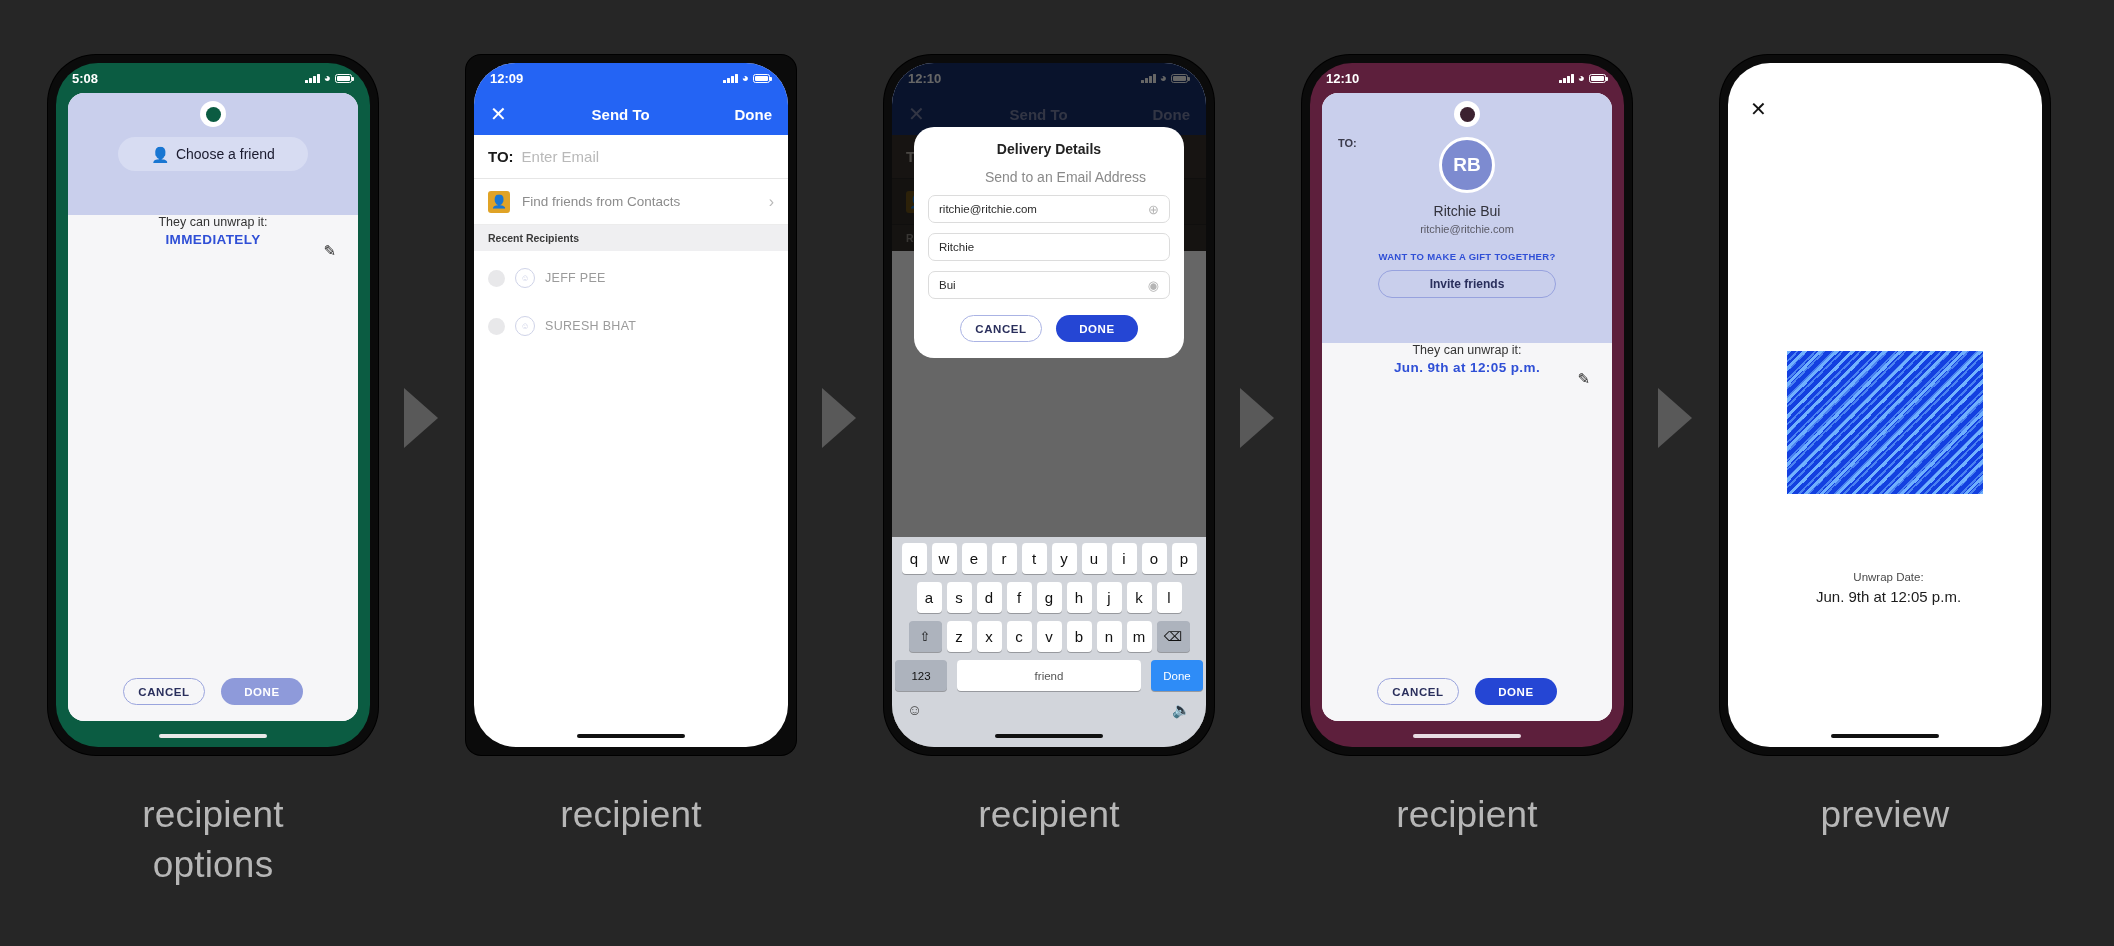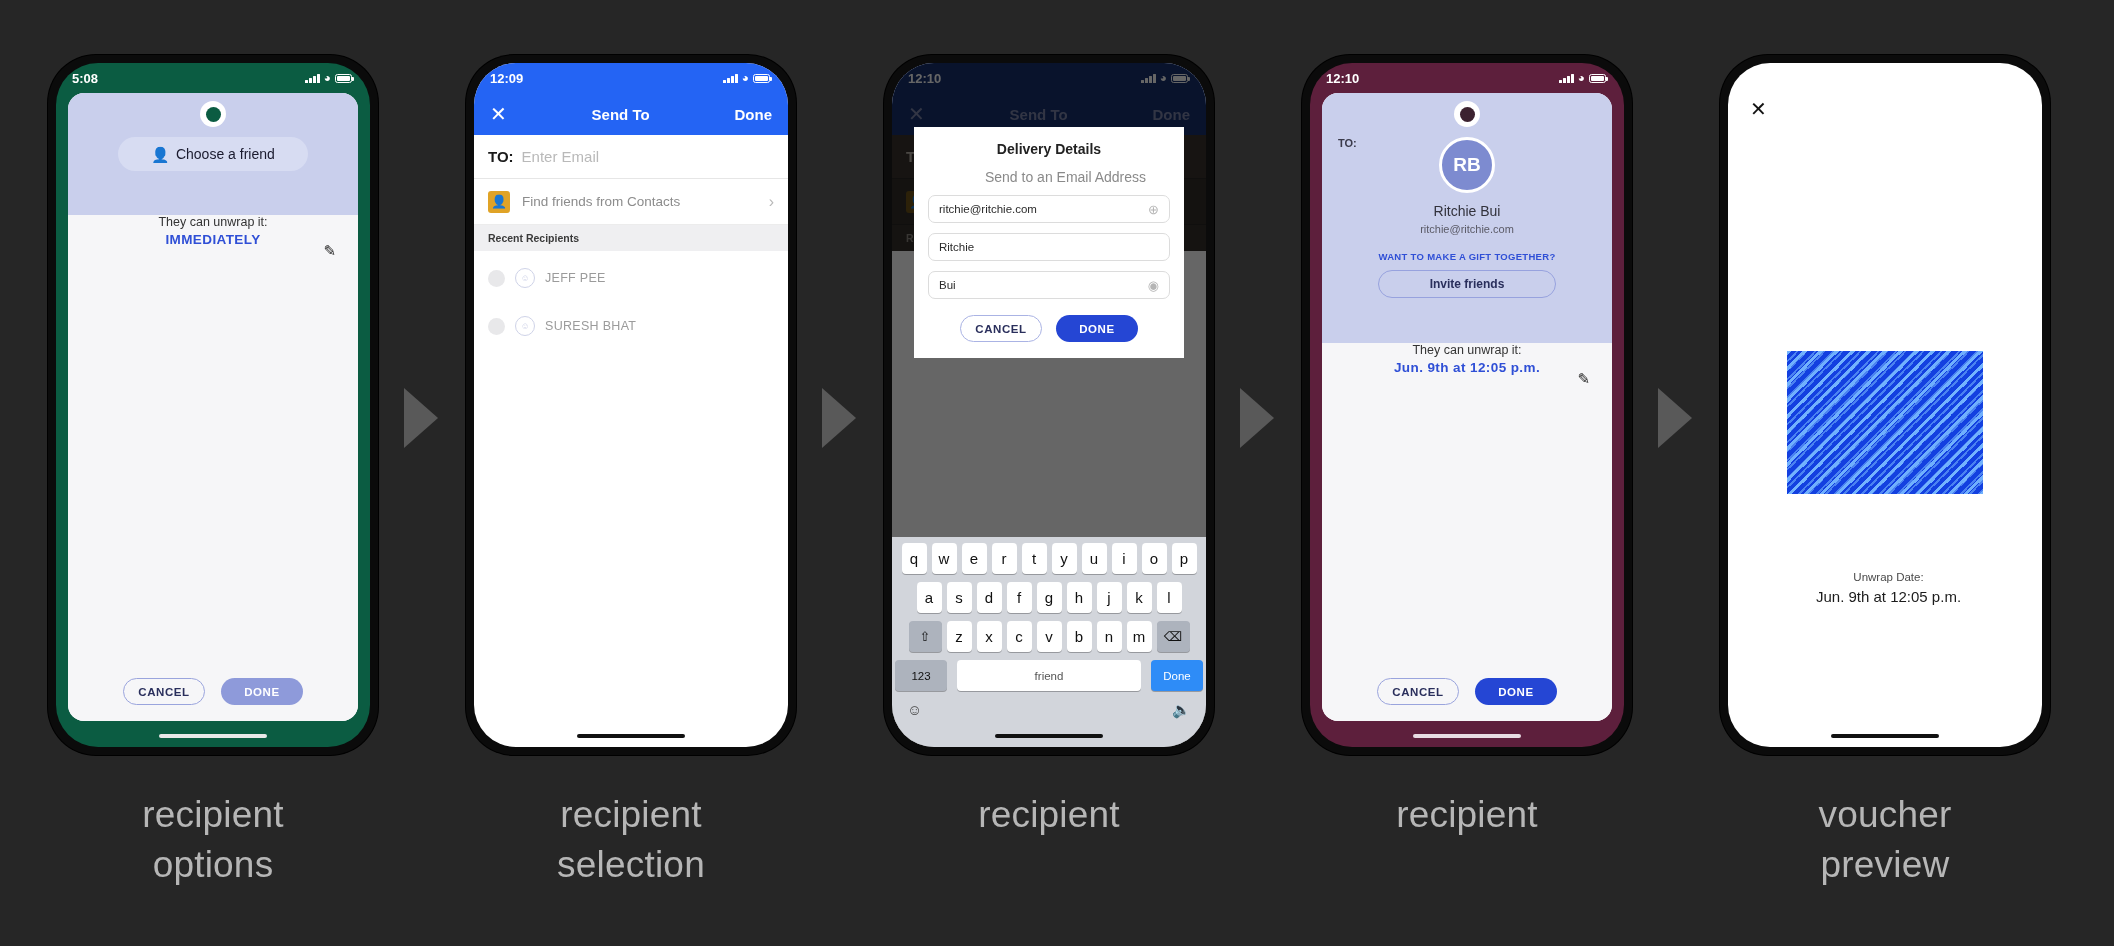--- a/index.html
+++ b/index.html
@@ -146,21 +146,21 @@
     border:1.6px solid #cfd3e8; position:relative;
     display:flex;align-items:center;justify-content:center;
     font-size:9px;color:#cfd3e8;
   }
   .rec-name{ font-size:12.5px; color:#9b9b9b; letter-spacing:.3px;}
 
   
   .dim{ position:absolute; inset:0; background:rgba(0,0,0,.60); }
   .dialog{
     position:absolute; left:22px; right:22px; top:64px;
-    background:#fff; border-radius:0; padding:14px 14px 16px;
+    background:#fff; border-radius:20px; padding:14px 14px 16px;
     display:flex; flex-direction:column; align-items:center;
   }
   .dlg-t{ font-size:14px; font-weight:700; color:#222;}
   .dlg-s{ font-size:14px; color:#8a8a8a; margin-top:12px;padding-left:33px;}
   .field{
     width:100%; height:28px; margin-top:10px;
     border:1px solid #dcdcdc; border-radius:7px;
     display:flex; align-items:center; padding:0 10px;
     font-size:11.5px; color:#2b2b2b; justify-content:space-between;
   }
@@ -254,21 +254,21 @@
       </div>
       <div class="home-ind" style="background:#e8e8e8;"></div>
     </div>
   </div>
   <div class="arrow" style="left:404px;"></div>
   <div class="caption" style="left:48px;">
     <div>recipient</div>
     <div>options</div>
   </div>
 
-  <div class="phone" style="left:466px;">
+  <div class="phone" style="left:466px;border-radius:15px;">
     <div class="screen">
       <div class="statusbar" style="color:#fff;background:#2464f4;">
         <span>12:09</span>
         <span class="sb-right">
           <span class="bars">
               <i></i>
               <i></i>
               <i></i>
               <i></i>
             </span>
@@ -302,21 +302,20 @@
         <span class="rec-check"></span>
         <span class="ghost-av">☺</span>
         <span class="rec-name">SURESH BHAT</span>
       </div>
       <div class="home-ind" style="background:#111;"></div>
     </div>
   </div>
   <div class="arrow" style="left:822px;"></div>
   <div class="caption" style="left:466px;">
     <div>recipient</div>
-    <div>selection</div>
   </div>
 
   <div class="phone" style="left:884px;">
     <div class="screen">
       <div class="statusbar" style="color:#fff;background:#17306e;">
         <span>12:10</span>
         <span class="sb-right">
           <span class="bars">
               <i></i>
               <i></i>
@@ -480,17 +479,16 @@
         <div class="env-flap"></div>
       </div>
       <div class="v-txt">
         <div class="v-lbl">Unwrap Date:</div>
         <div class="v-val">Jun. 9th at 12:05 p.m.</div>
       </div>
       <div class="home-ind" style="background:#111;"></div>
     </div>
   </div>
   <div class="caption" style="left:1720px;">
-    <div>voucher</div>
     <div>preview</div>
   </div>
 
 </div>
 
 </body></html>

